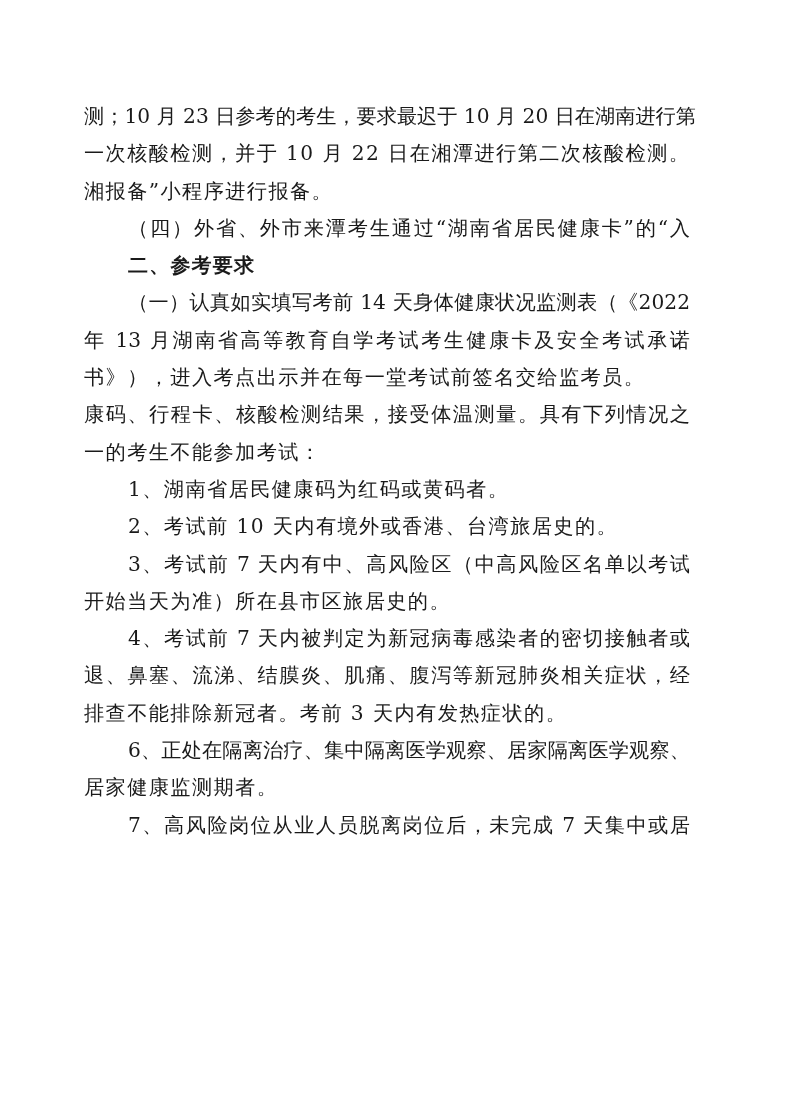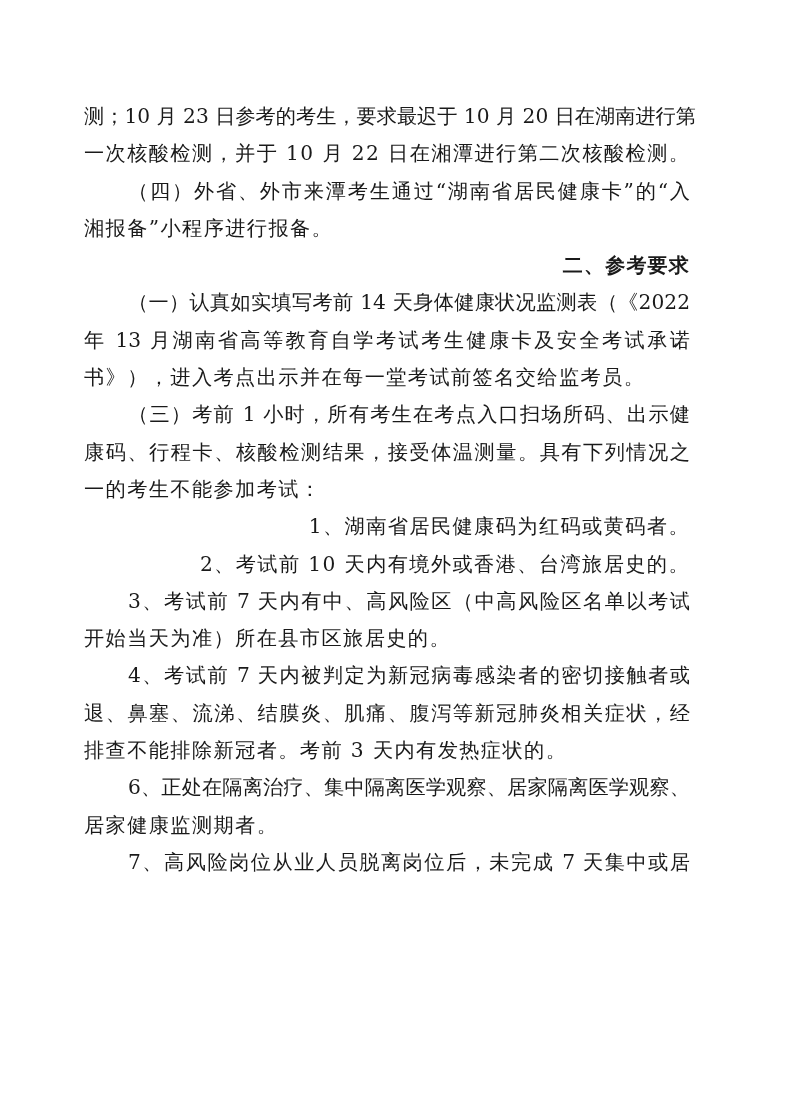--- a/index.html
+++ b/index.html
@@ -29,42 +29,40 @@
       letter-spacing: 1.4px;
       overflow: visible;
     }
     .line.justify {
       text-align: justify;
       text-align-last: justify;
       letter-spacing: 0;
     }
     .indent {
       padding-left: 44px;
-      text-align: right;
     }
     .heading {
       font-family: "DejaVu Sans", "Liberation Sans", sans-serif;
       font-weight: bold;
       font-size: 20px;
       letter-spacing: 1.2px;
     }
   </style>
 </head>
 <body>
 
 <div class="page">
   <div class="line justify">测；10 月 23 日参考的考生，要求最迟于 10 月 20 日在湖南进行第</div>
   <div class="line">一次核酸检测，并于 10 月 22 日在湘潭进行第二次核酸检测。</div>
+  <div class="line">湘报备”小程序进行报备。</div>
   <div class="line justify indent">（四）外省、外市来潭考生通过“湖南省居民健康卡”的“入</div>
-  <div class="line">湘报备”小程序进行报备。</div>
   <div class="line indent heading">二、参考要求</div>
   <div class="line justify indent">（一）认真如实填写考前 14 天身体健康状况监测表（《2022</div>
   <div class="line justify">年 13 月湖南省高等教育自学考试考生健康卡及安全考试承诺</div>
   <div class="line">书》），进入考点出示并在每一堂考试前签名交给监考员。</div>
-  <div class="line justify indent">（三）考前 1 小时，所有考生在考点入口扫场所码、出示健</div>
   <div class="line justify">康码、行程卡、核酸检测结果，接受体温测量。具有下列情况之</div>
   <div class="line">一的考生不能参加考试：</div>
   <div class="line indent">1、湖南省居民健康码为红码或黄码者。</div>
   <div class="line indent">2、考试前 10 天内有境外或香港、台湾旅居史的。</div>
   <div class="line justify indent">3、考试前 7 天内有中、高风险区（中高风险区名单以考试</div>
   <div class="line">开始当天为准）所在县市区旅居史的。</div>
   <div class="line justify indent">4、考试前 7 天内被判定为新冠病毒感染者的密切接触者或</div>
   <div class="line justify">退、鼻塞、流涕、结膜炎、肌痛、腹泻等新冠肺炎相关症状，经</div>
   <div class="line">排查不能排除新冠者。考前 3 天内有发热症状的。</div>
   <div class="line justify indent">6、正处在隔离治疗、集中隔离医学观察、居家隔离医学观察、</div>

